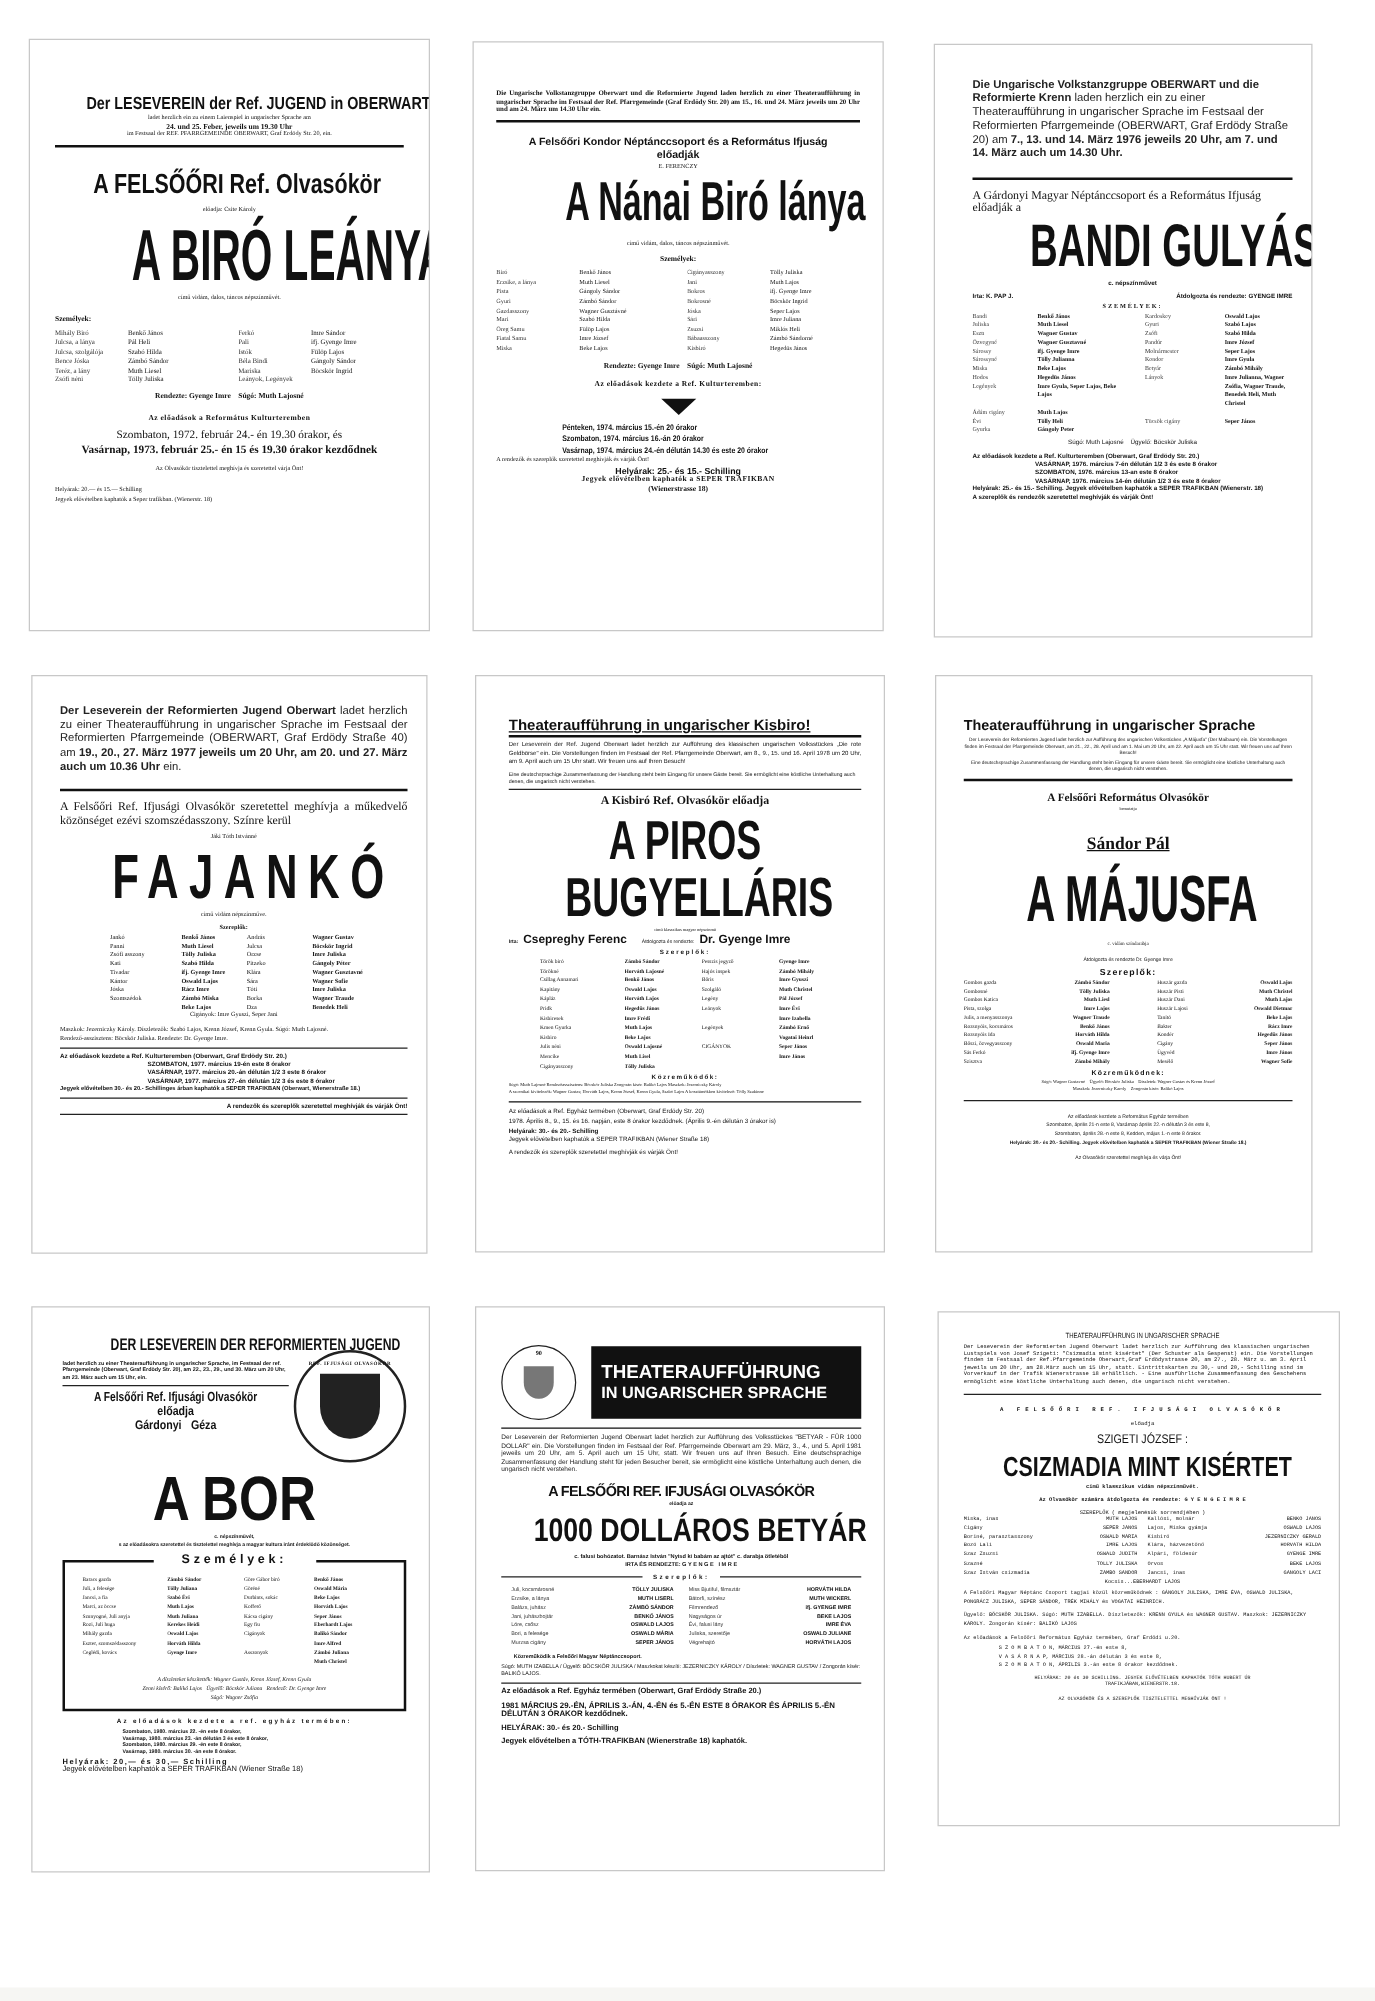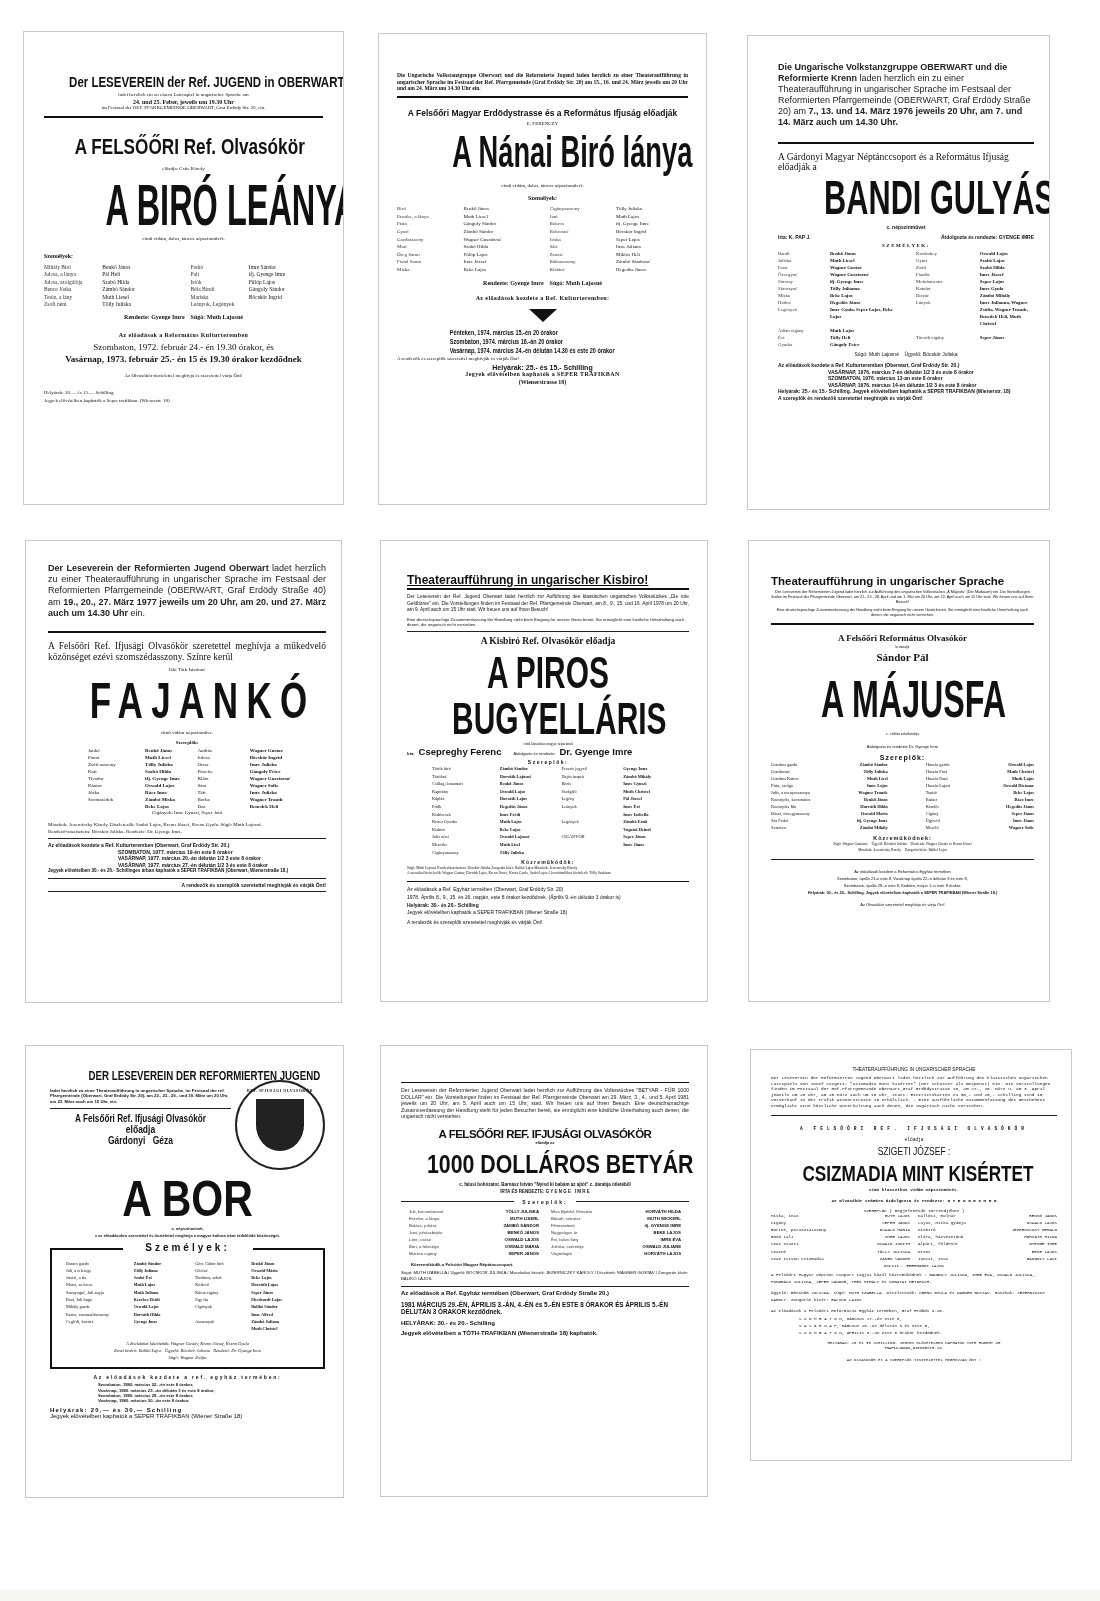--- a/index.html
+++ b/index.html
@@ -108,21 +108,21 @@
     <div class="b">Vasárnap, 1973. február 25.- én 15 és 19.30 órakor kezdődnek</div>
   </div>
   <div class="c tiny" style="margin-top:8px;">Az Olvasókör tisztelettel meghívja és szeretettel várja Önt!</div>
   <div class="tiny" style="margin-top:10px;">Helyárak: 20.— és 15.— Schilling</div>
   <div class="tiny" style="margin-top:2px;">Jegyek elővételben kaphatók a Seper trafikban. (Wienerstr. 18)</div>
 </div>
 
 <div class="poster" style="left:378px;top:33px;width:329px;height:472px;padding-top:38px;padding-left:18px;padding-right:18px;">
   <div class="b" style="font-size:5.5px;line-height:6.6px;text-align:justify;">Die Ungarische Volkstanzgruppe Oberwart und die Reformierte Jugend laden herzlich zu einer Theateraufführung in ungarischer Sprache im Festsaal der Ref. Pfarrgemeinde (Graf Erdödy Str. 20) am 15., 16. und 24. März jeweils um 20 Uhr und am 24. März um 14.30 Uhr ein.</div>
   <div class="rule"></div>
-  <div class="c sans b" style="font-size:8.5px;line-height:10px;margin-top:10px;padding:0 8px;">A Felsőőri Magyar Erdödystrasse és a Református Ifjuság előadják</div>
+  <div class="c sans b" style="font-size:8.5px;line-height:10px;margin-top:10px;padding:0 8px;">A Felsőőri Kondor Néptánccsoport és a Református Ifjuság előadják</div>
   <div class="c tiny" style="margin-top:3px;">E. FERENCZY</div>
   <div class="cond" style="font-size:44px;line-height:50px;transform:scaleX(0.62);">A Nánai Biró lánya</div>
   <div class="c tiny" style="margin-top:6px;">című vidám, dalos, táncos népszínművét.</div>
   <div class="c small b" style="margin-top:5px;">Személyek:</div>
   <div class="cast" style="margin-top:3px;font-size:5px;line-height:7.6px;">
     <div>
       <div class="row">
           <span class="role">Biró</span>
           <span style="width:52%">Benkő János</span>
         </div>
@@ -325,21 +325,21 @@
     <div>VASÁRNAP, 1976. március 14-én délután 1/2 3 és este 8 órakor</div>
   </div>
   <div class="sans tiny b">Helyárak: 25.- és 15.- Schilling. Jegyek elővételben kaphatók a SEPER TRAFIKBAN (Wienerstr. 18)</div>
   <div class="sans tiny b">A szereplők és rendezők szeretettel meghívják és várják Önt!</div>
 </div>
 
 <div class="poster" style="left:25px;top:540px;width:317px;height:463px;padding-top:22px;padding-left:22px;padding-right:15px;">
   <div class="sans" style="font-size:9px;line-height:11.2px;color:#222;text-align:justify;">
     <span class="b">Der Leseverein der Reformierten Jugend Oberwart</span>
     <span>ladet herzlich zu einer Theateraufführung in ungarischer Sprache im Festsaal der Reformierten Pfarrgemeinde (OBERWART, Graf Erdödy Straße 40) am</span>
-    <span class="b">19., 20., 27. März 1977 jeweils um 20 Uhr, am 20. und 27. März auch um 14.30 Uhr</span>
+    <span class="b">19., 20., 27. März 1977 jeweils um 20 Uhr, am 20. und 27. März auch um 10.36 Uhr</span>
     <span>ein.</span>
   </div>
   <div class="rule" style="margin-top:12px;"></div>
   <div style="font-size:9.5px;line-height:11px;margin-top:8px;text-align:justify;">A Felsőőri Ref. Ifjusági Olvasókör szeretettel meghívja a műkedvelő közönséget ezévi szomszédasszony. Színre kerül</div>
   <div class="c tiny" style="margin-top:4px;">Jáki Tóth Istvánné</div>
   <div class="cond" style="font-size:50px;line-height:54px;letter-spacing:12px;transform:scaleX(0.7);">FAJANKÓ</div>
   <div class="c tiny" style="margin-top:2px;">című vidám népszínműve.</div>
   <div class="c tiny b" style="margin-top:4px;">Szereplők:</div>
   <div class="cast4" style="padding:0 28px 0 40px;">
     <span>Jankó</span>
@@ -473,21 +473,21 @@
   <div class="sans tiny" style="margin-top:3px;">A rendezők és szereplők szeretettel meghívják és várják Önt!</div>
 </div>
 
 <div class="poster" style="left:748px;top:540px;width:302px;height:462px;padding-top:34px;padding-left:22px;padding-right:15px;">
   <div class="sans b" style="font-size:11.5px;white-space:nowrap;">Theateraufführung in ungarischer Sprache</div>
   <div class="c sans" style="font-size:3.8px;line-height:5px;margin-top:3px;">Der Leseverein der Reformierten Jugend ladet herzlich zur Aufführung des ungarischen Volksstückes „A Májusfa" (Der Maibaum) ein. Die Vorstellungen finden im Festsaal der Pfarrgemeinde Oberwart, am 21., 22., 28. April und am 1. Mai um 20 Uhr, am 22. April auch um 15 Uhr statt. Wir freuen uns auf Ihren Besuch!</div>
   <div class="c sans" style="font-size:3.8px;line-height:5px;margin-top:3px;">Eine deutschsprachige Zusammenfassung der Handlung steht beim Eingang für unsere Gäste bereit. Sie ermöglicht eine köstliche Unterhaltung auch denen, die ungarisch nicht verstehen.</div>
   <div class="rule" style="margin-top:5px;"></div>
   <div class="c b" style="font-size:9px;margin-top:8px;">A Felsőőri Református Olvasókör</div>
   <div class="c" style="font-size:3.5px;margin-top:2px;">bemutatja</div>
-  <div class="c b" style="font-size:11px;margin-top:2px;">Sándor Pál</div>
+  <div class="c b" style="font-size:14px;margin-top:19px;text-decoration:underline;">Sándor Pál</div>
   <div class="cond" style="font-size:52px;line-height:56px;margin-top:8px;transform:scaleX(0.62);">A MÁJUSFA</div>
   <div class="c" style="font-size:4px;margin-top:4px;">c. vidám színdarabja</div>
   <div class="c sans" style="font-size:4px;margin-top:8px;">Átdolgozta és rendezte Dr. Gyenge Imre</div>
   <div class="c sans b" style="font-size:7px;letter-spacing:1px;margin-top:5px;">Szereplők:</div>
   <div class="cast4" style="font-size:4.4px;line-height:7px;grid-template-columns:1.2fr 0.8fr 1fr 0.9fr;">
     <span>Gombos gazda</span>
       <span class="b" style="text-align:right;padding-right:16px;">Zámbó Sándor</span>
       <span style="padding-left:18px;">Huszár gazda</span>
       <span class="b" style="text-align:right;">Oswald Lajos</span>
     <span>Gombosné</span>
@@ -611,20 +611,30 @@
     <div>Szombaton, 1980. március 22. -én este 8 órakor,</div>
     <div>Vasárnap, 1980. március 23. -án délután 3 és este 8 órakor,</div>
     <div>Szombaton, 1980. március 29. -én este 8 órakor,</div>
     <div>Vasárnap, 1980. március 30. -án este 8 órakor.</div>
   </div>
   <div class="sans b" style="font-size:6px;letter-spacing:1.2px;margin-top:4px;">Helyárak: 20,— és 30,— Schilling</div>
   <div class="sans" style="font-size:6px;white-space:nowrap;">Jegyek elővételben kaphatók a SEPER TRAFIKBAN (Wiener Straße 18)</div>
 </div>
 
 <div class="poster" style="left:380px;top:1045px;width:328px;height:452px;padding-top:30px;padding-left:20px;padding-right:18px;">
+  <div style="display:flex;align-items:center;gap:12px;">
+    <div class="emblem light" style="width:60px;height:60px;flex:none;position:relative;border-width:1.5px;">
+      <div class="shield" style="width:40%;height:45%;"></div>
+      <span style="position:absolute;top:4px;font-size:5px;font-weight:bold;">90</span>
+    </div>
+    <div class="blackbox" style="flex:1;height:58px;display:flex;flex-direction:column;justify-content:center;padding-left:8px;">
+      <div style="white-space:nowrap;">THEATERAUFFÜHRUNG</div>
+      <div style="white-space:nowrap;font-size:13px;">IN UNGARISCHER SPRACHE</div>
+    </div>
+  </div>
   <div class="rule" style="margin-top:6px;border-top-width:1.5px;"></div>
   <div class="sans" style="font-size:5.2px;line-height:6.5px;color:#222;text-align:justify;">Der Leseverein der Reformierten Jugend Oberwart ladet herzlich zur Aufführung des Volksstückes "BETYAR - FÜR 1000 DOLLAR" ein. Die Vorstellungen finden im Festsaal der Ref. Pfarrgemeinde Oberwart am 29. März, 3., 4., und 5. April 1981 jeweils um 20 Uhr, am 5. April auch um 15 Uhr, statt. Wir freuen uns auf Ihren Besuch. Eine deutschsprachige Zusammenfassung der Handlung steht für jeden Besucher bereit, sie ermöglicht eine köstliche Unterhaltung auch denen, die ungarisch nicht verstehen.</div>
   <div class="c sans b" style="font-size:11.5px;margin-top:8px;white-space:nowrap;letter-spacing:-0.5px;">A FELSŐŐRI REF. IFJUSÁGI OLVASÓKÖR</div>
   <div class="c sans b" style="font-size:4px;">előadja az</div>
   <div class="cond" style="font-size:26px;line-height:32px;margin-top:3px;transform:scaleX(0.82);">1000 DOLLÁROS BETYÁR</div>
   <div class="c sans b" style="font-size:4.5px;margin-top:2px;white-space:nowrap;">c. falusi bohózatot. Barnász István "Nyisd ki babám az ajtót" c. darabja ötletéből</div>
   <div class="c sans b" style="font-size:4.5px;margin-top:2px;white-space:pre;">IRTA ÉS RENDEZTE: G Y E N G E   I M R E</div>
   <div style="display:flex;align-items:center;gap:8px;margin-top:5px;">
     <div style="flex:1;border-top:1.5px solid #222;"></div>
     <span class="sans b" style="font-size:5px;letter-spacing:2px;">Szereplők:</span>

